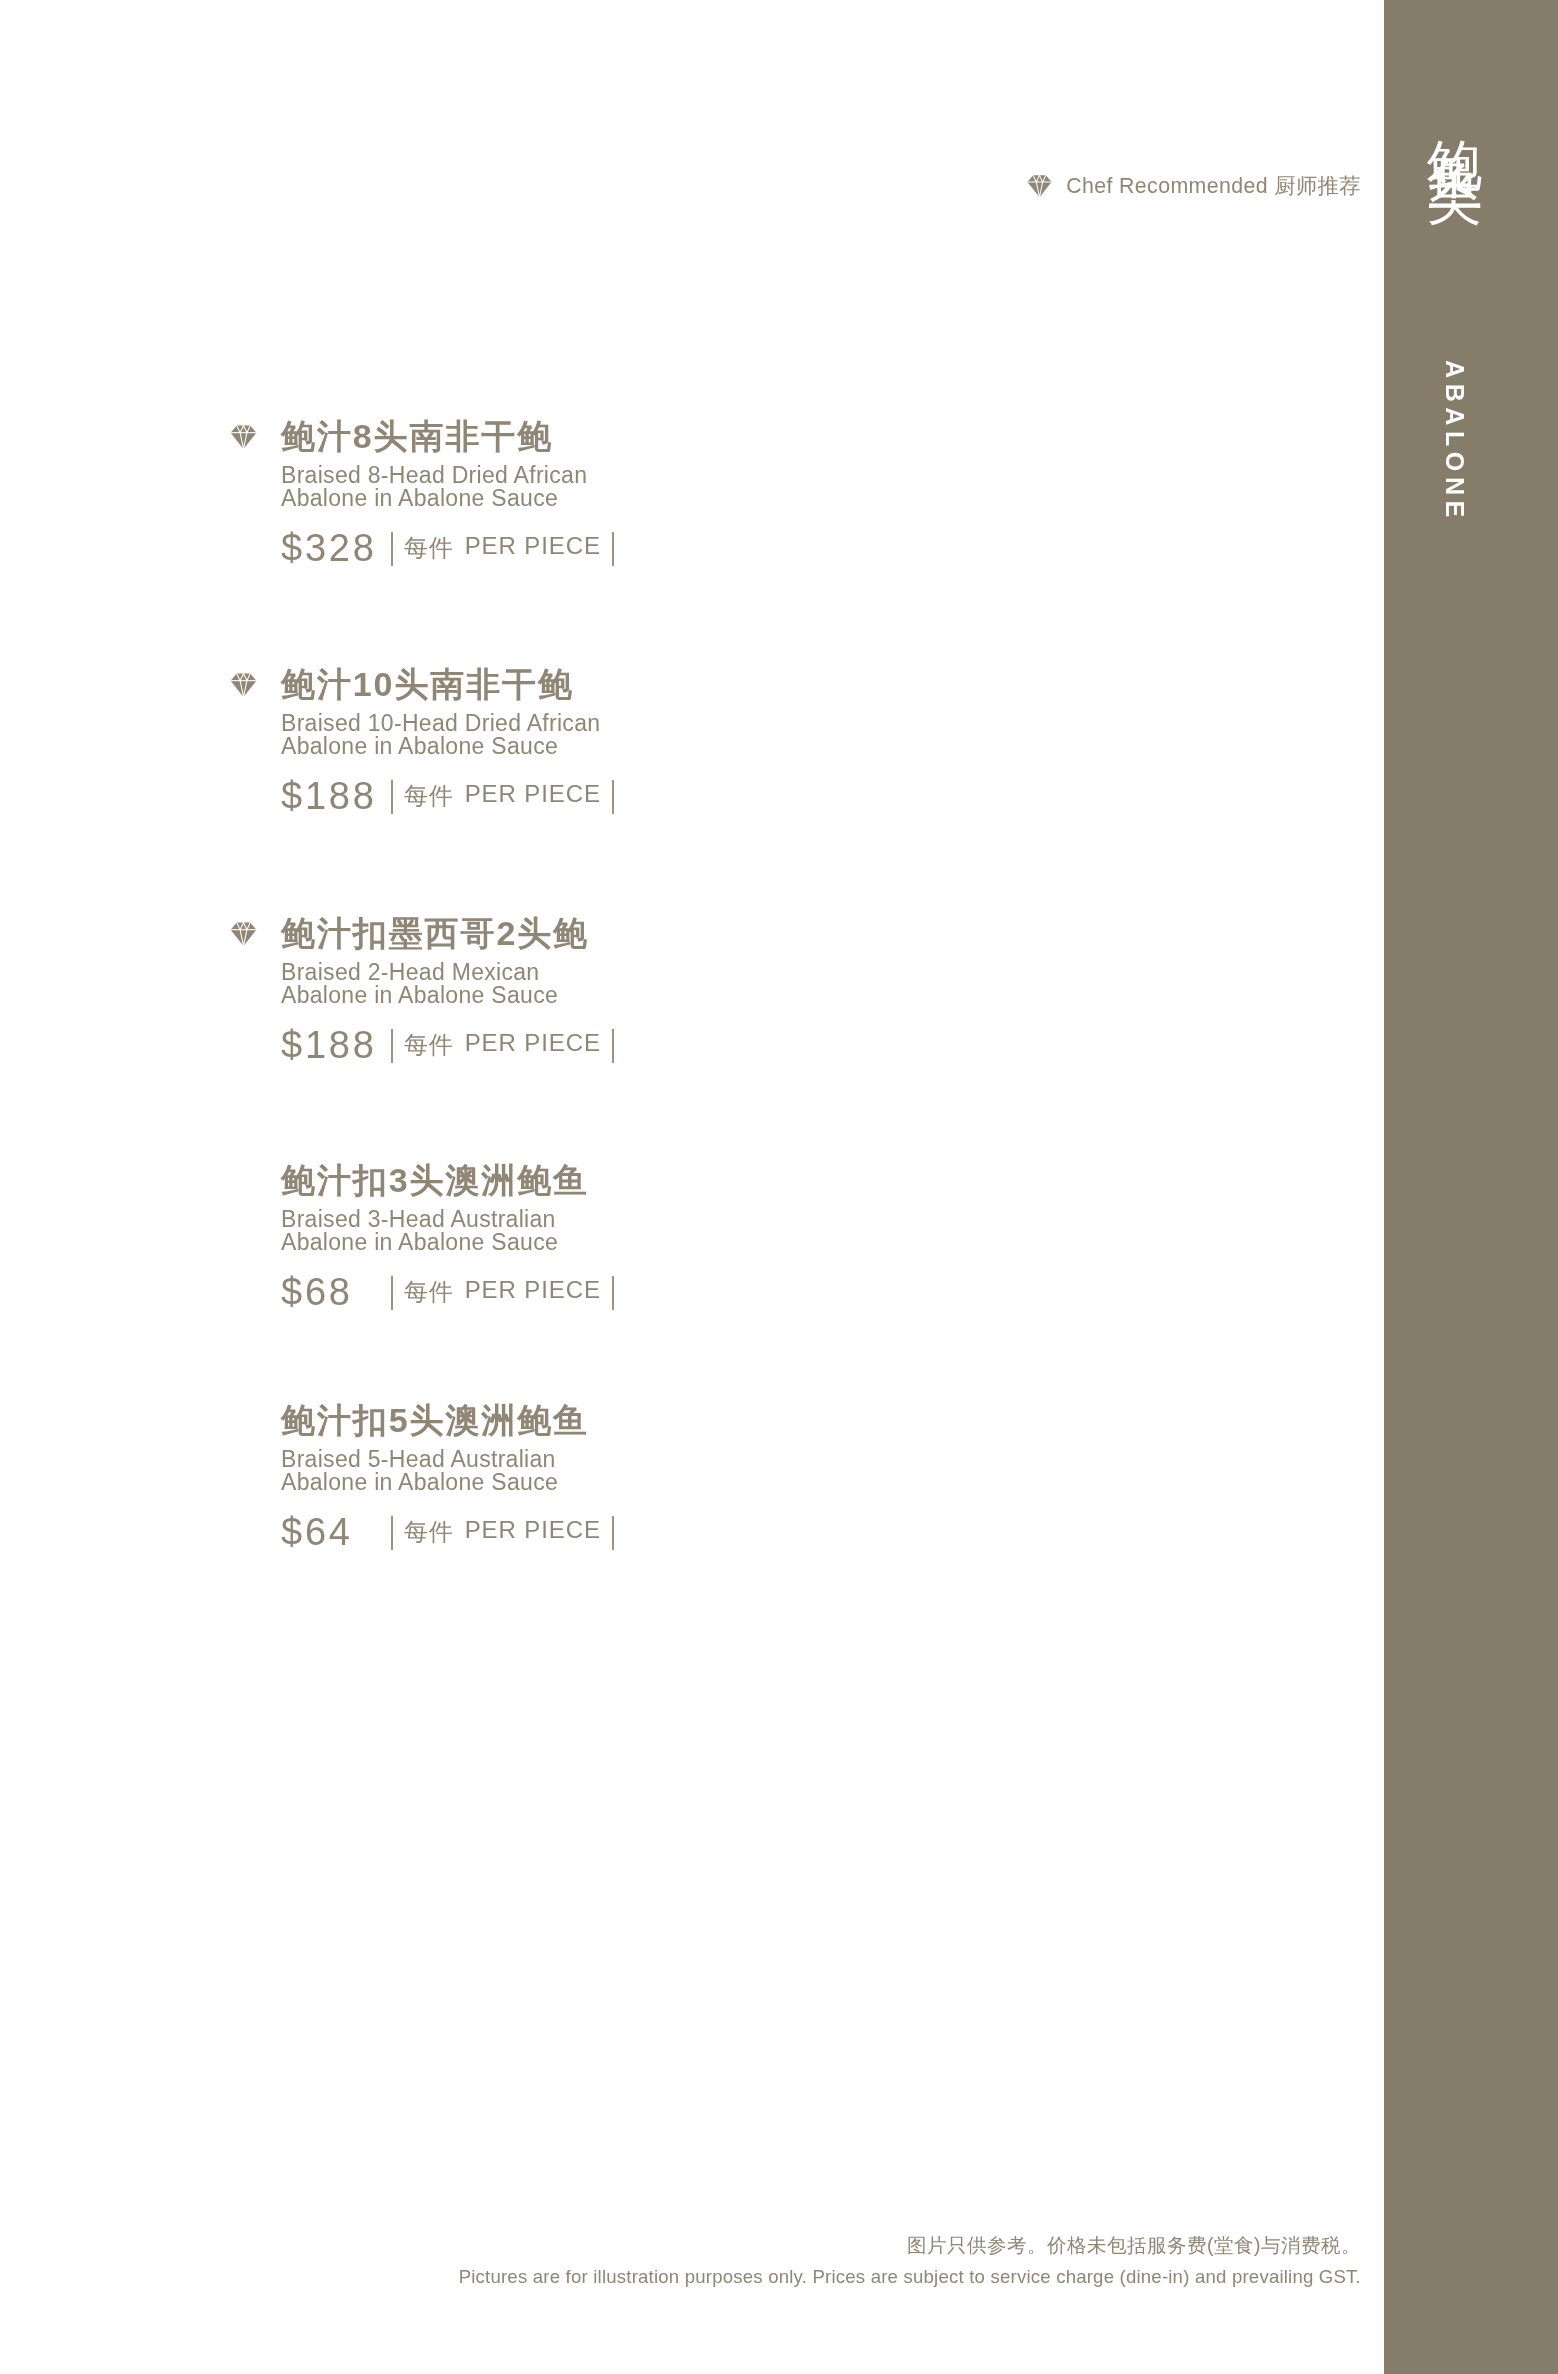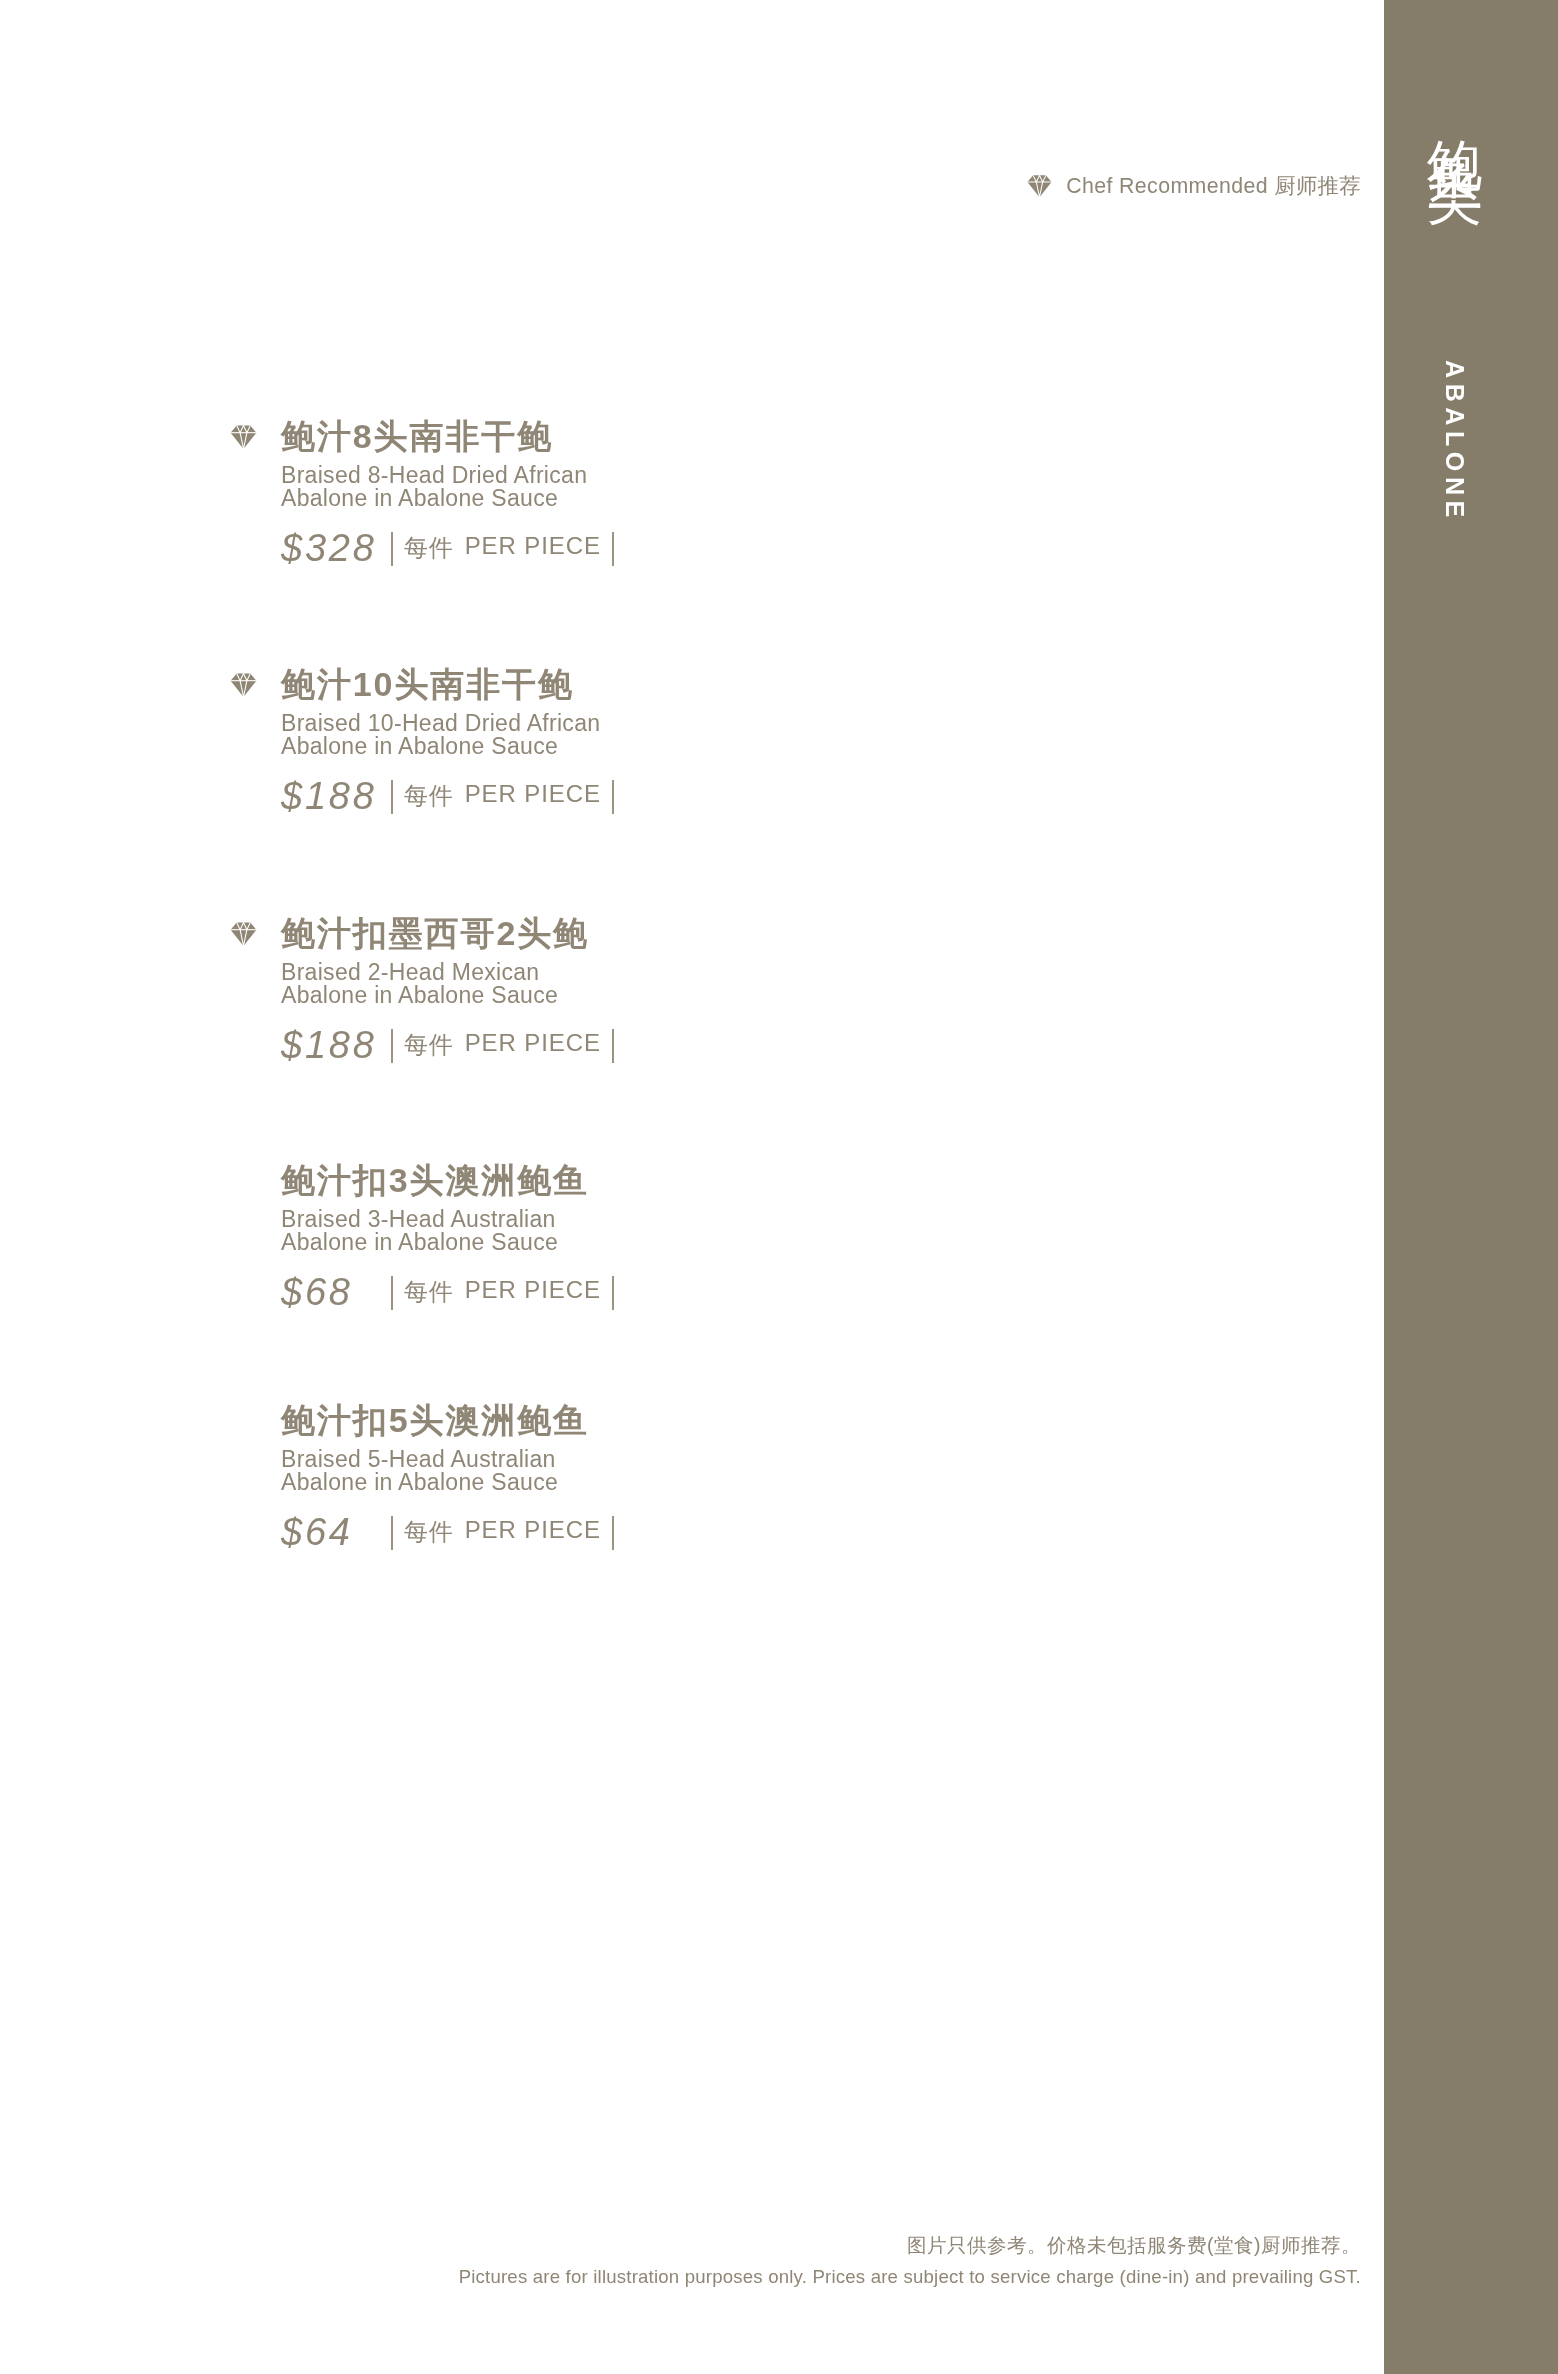--- a/index.html
+++ b/index.html
@@ -79,21 +79,20 @@
   .desc p { margin: 0; }
   .price-row {
     margin: 16.7px 0 0 53px;
     display: flex;
     align-items: center;
   }
   .price {
     font-size: 38px;
     letter-spacing: 2.8px;
     min-width: 110px;
-    font-style: italic;
   }
   .per-unit {
     display: flex;
     gap: 11px;
     font-size: 24px;
   }
   .vbar { width: 1.9px; height: 34px; background: #9C9383; }
   .unit-cn { letter-spacing: 0.9px; }
   .unit-en { letter-spacing: 0.9px; }
 
@@ -219,21 +218,21 @@
       <span class="per-unit">
         <span class="vbar"></span>
         <span class="unit-cn">每件</span>
         <span class="unit-en">PER PIECE</span>
         <span class="vbar"></span>
       </span>
     </div>
   </div>
 
   <div class="footer">
-    <p class="footer-cn">图片只供参考。价格未包括服务费(堂食)厨师推荐。</p>
+    <p class="footer-cn">图片只供参考。价格未包括服务费(堂食)与消费税。</p>
     <p class="footer-en">Pictures are for illustration purposes only. Prices are subject to service charge (dine-in) and prevailing GST.</p>
   </div>
 
   <div class="sidebar">
     <div class="sidebar-cn">鲍鱼类</div>
     <div class="sidebar-en">ABALONE</div>
   </div>
 
 </div>
 

